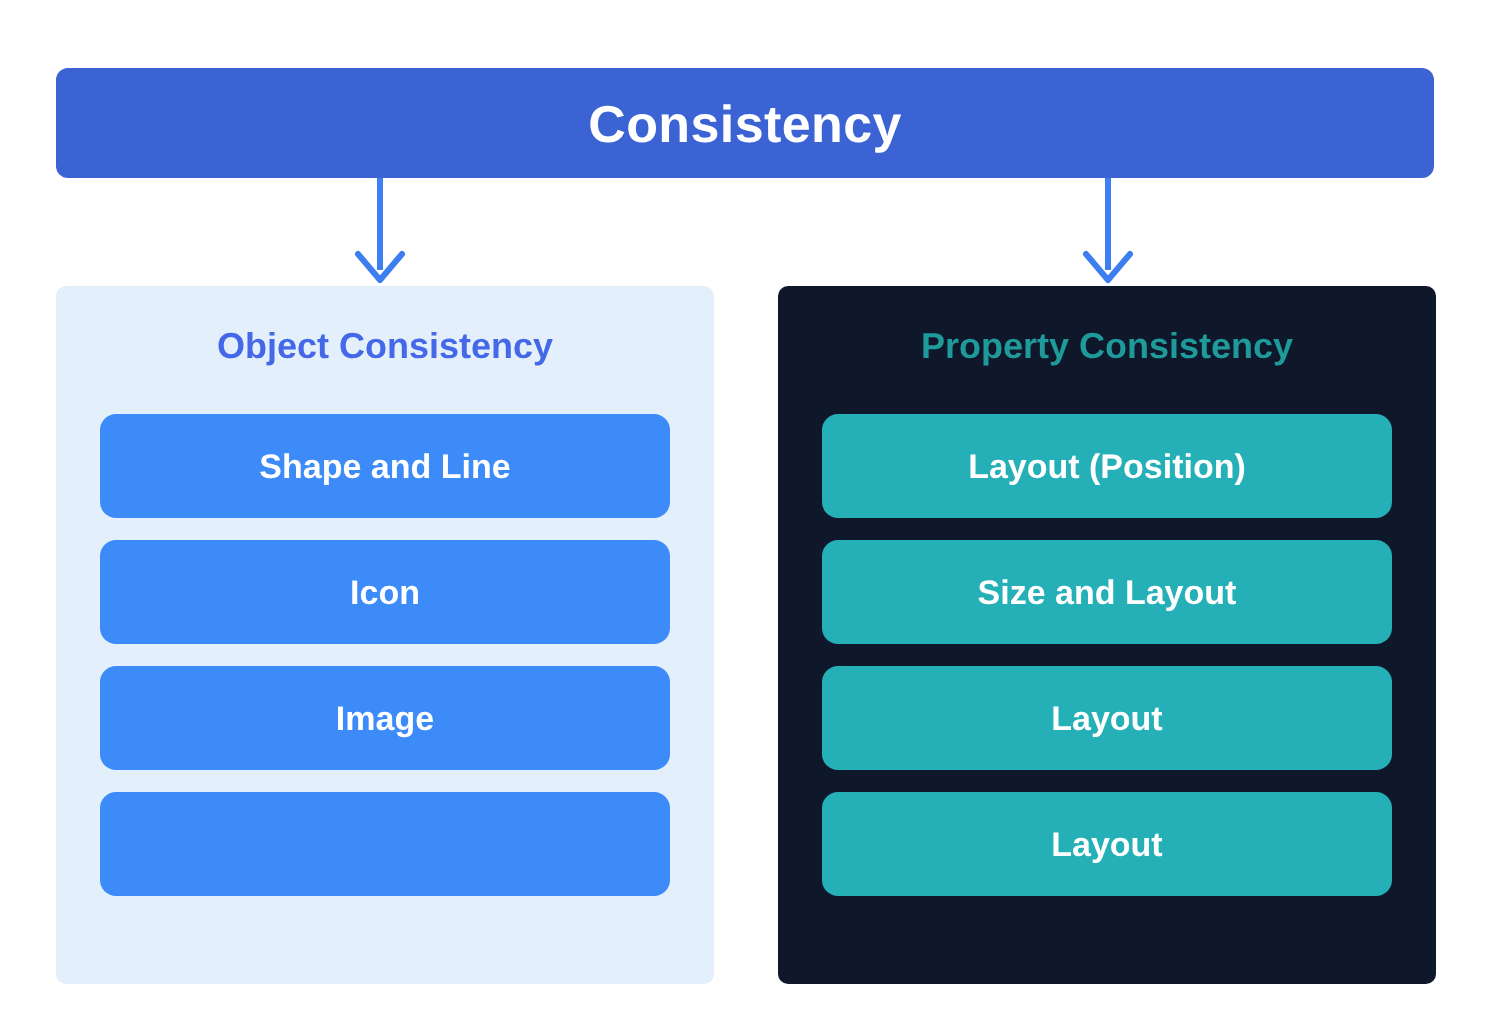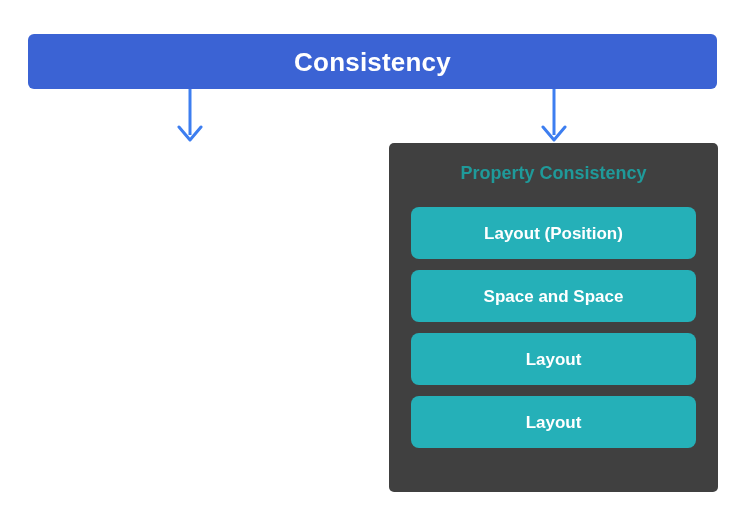--- a/index.html
+++ b/index.html
@@ -56,21 +56,21 @@
   .panel {
     position: absolute;
     top: 143px;
     width: 329px;
     height: 349px;
     border-radius: 5px;
     box-sizing: border-box;
     padding: 0;
   }
   .panel.left  { left: 28px;  background: #e3f0fc; }
-  .panel.right { left: 389px; background: #404040; }
+  .panel.right { left: 389px; background: #0f172a; }
 
   .panel-title {
     position: absolute;
     left: 0;
     right: 0;
     top: 21px;
     text-align: center;
     font-size: 18px;
     font-weight: bold;
     line-height: 1;
@@ -122,29 +122,46 @@
     </svg>
   </div>
 
   <div class="connector right">
     <svg width="40" height="53" viewBox="0 0 40 53">
       <line x1="20" y1="0" x2="20" y2="46" stroke="#3d7ef0" stroke-width="3"></line>
       <path d="M 9 38 L 20 51 L 31 38" fill="none" stroke="#3d7ef0" stroke-width="3" stroke-linecap="round" stroke-linejoin="round"></path>
     </svg>
   </div>
 
+  <div class="panel left">
+    <div class="panel-title">Object Consistency</div>
+    <div class="item-list">
+      <div class="item-box">
+        <span class="item-label">Shape and Line</span>
+      </div>
+      <div class="item-box">
+        <span class="item-label">Icon</span>
+      </div>
+      <div class="item-box">
+        <span class="item-label">Image</span>
+      </div>
+      <div class="item-box">
+        <span class="item-label"></span>
+      </div>
+    </div>
+  </div>
 
   <div class="panel right">
     <div class="panel-title">Property Consistency</div>
     <div class="item-list">
       <div class="item-box">
         <span class="item-label">Layout (Position)</span>
       </div>
       <div class="item-box">
-        <span class="item-label">Space and Space</span>
+        <span class="item-label">Size and Layout</span>
       </div>
       <div class="item-box">
         <span class="item-label">Layout</span>
       </div>
       <div class="item-box">
         <span class="item-label">Layout</span>
       </div>
     </div>
   </div>
 

